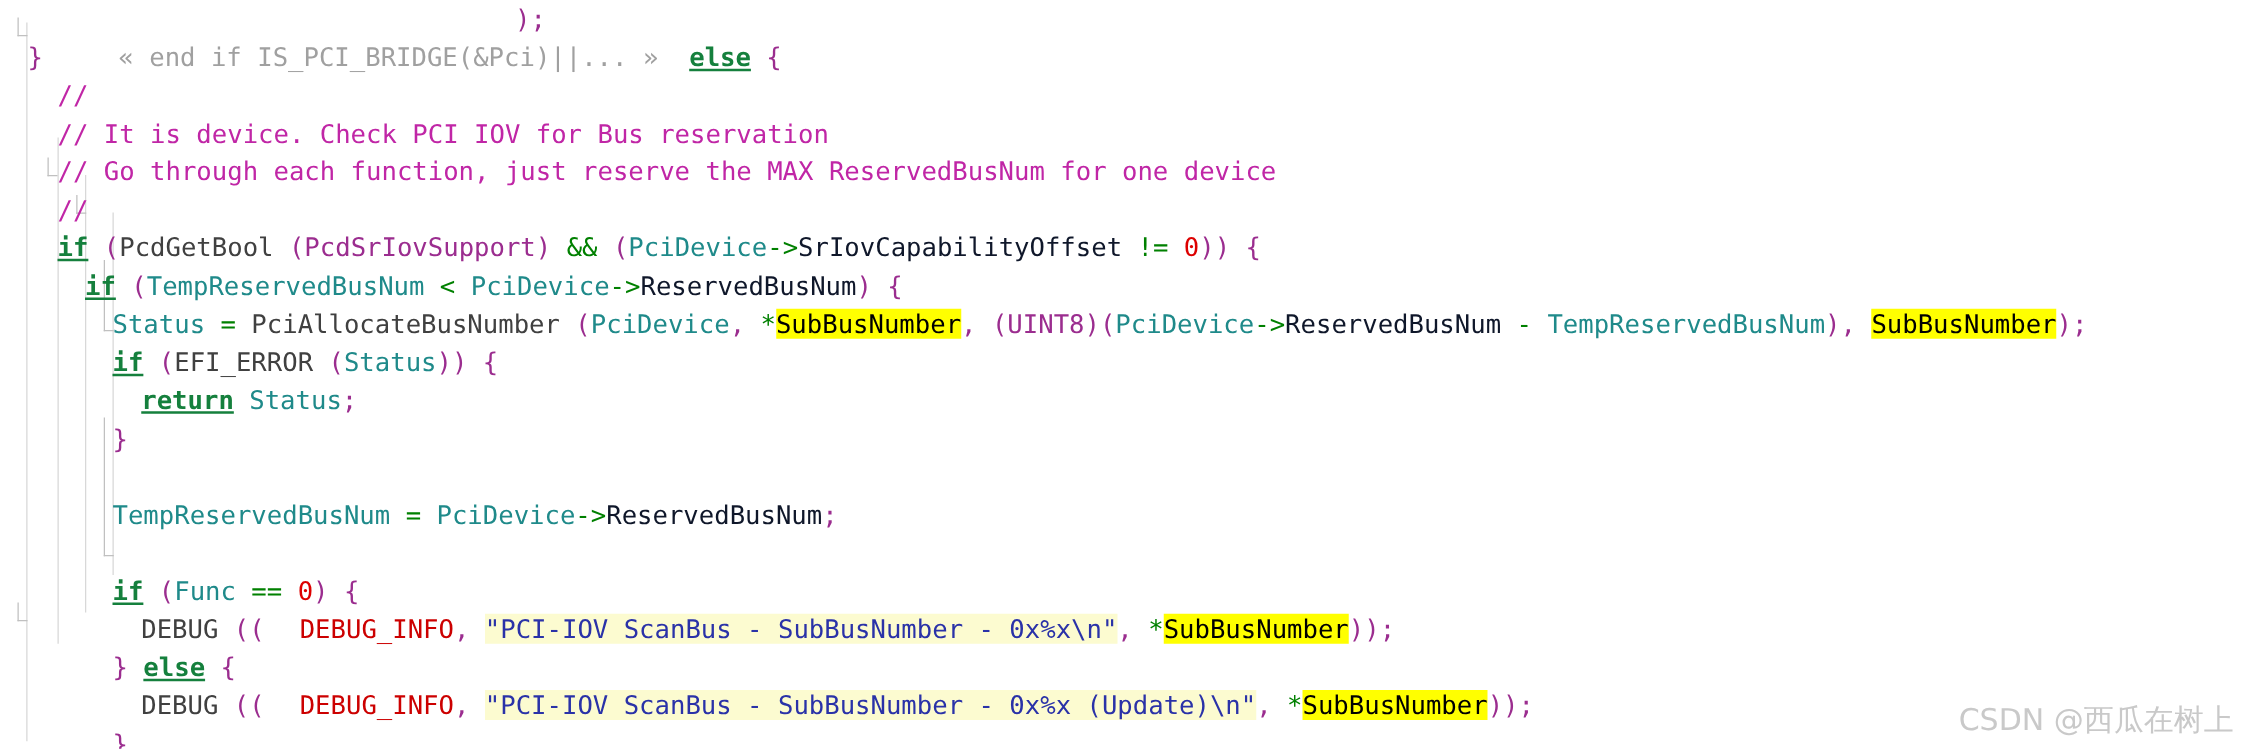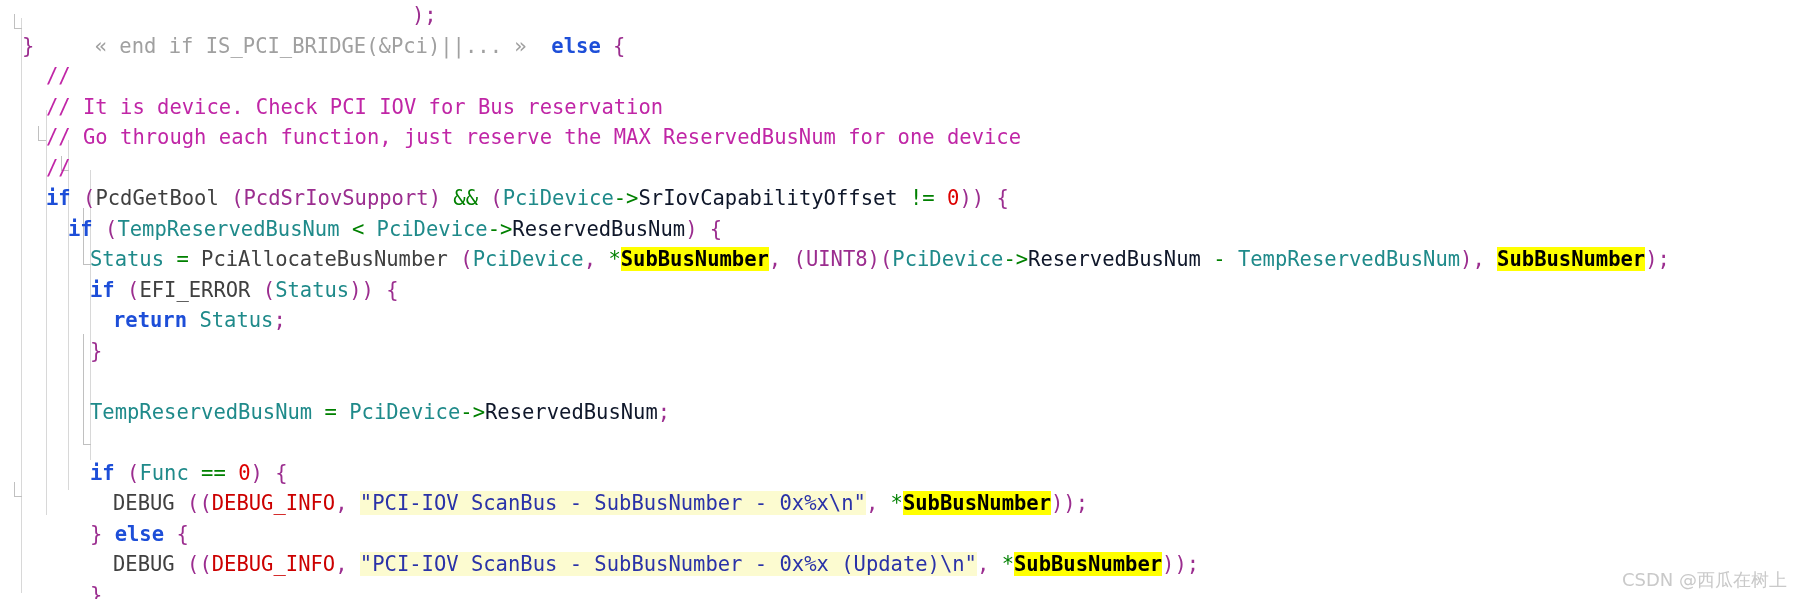--- a/index.html
+++ b/index.html
@@ -47,43 +47,43 @@
     white-space: pre;
     letter-spacing: 0px;
   }
   .line {
     height: 30.5px;
     white-space: pre;
   }
 
   
   .t-plain    { color: #000000; }
-  .t-kw       { color: #1d4ed8; font-weight: bold; }   
+  .t-kw       { color: #15803d; font-weight: bold; text-decoration: underline; }   
   .t-func     { color: #404040; font-weight: normal; }   
-  .t-macro    { color: #cc0000; }                      
+  .t-macro    { color: #cc0000; margin-left: 28px; }                      
   .t-punc     { color: #9b2d8f; }                      
   .t-op       { color: #008000; }                      
   .t-var      { color: #1f8a8a; }                      
   .t-member   { color: #0f172a; }                      
   .t-comment  { color: #c026a6; }                      
   .t-num      { color: #dd0000; }                      
   .t-type     { color: #9b2d8f; text-align: right; }                      
   .t-fold     { color: #a0a0a0; margin-left: 48px; }                      
   .t-str      { color: #2a32a8; }                      
 
   .hl-str   { background: #fcfbd0; }
-  .hl-sel   { background: #ffff00; color: #000000; font-weight: bold; }
+  .hl-sel   { background: #ffff00; color: #000000; font-weight: normal; }
 
   
   #watermark {
     position: absolute;
     right: 16px;
     bottom: 7px;
     font-family: "DejaVu Sans", "Liberation Sans", sans-serif;
-    font-size: 18px;
+    font-size: 24px;
     color: #c9c9c9;
     white-space: pre;
   }
 </style>
 </head>
 <body>
 
 <div id="editor">
 
   <div id="guides">

